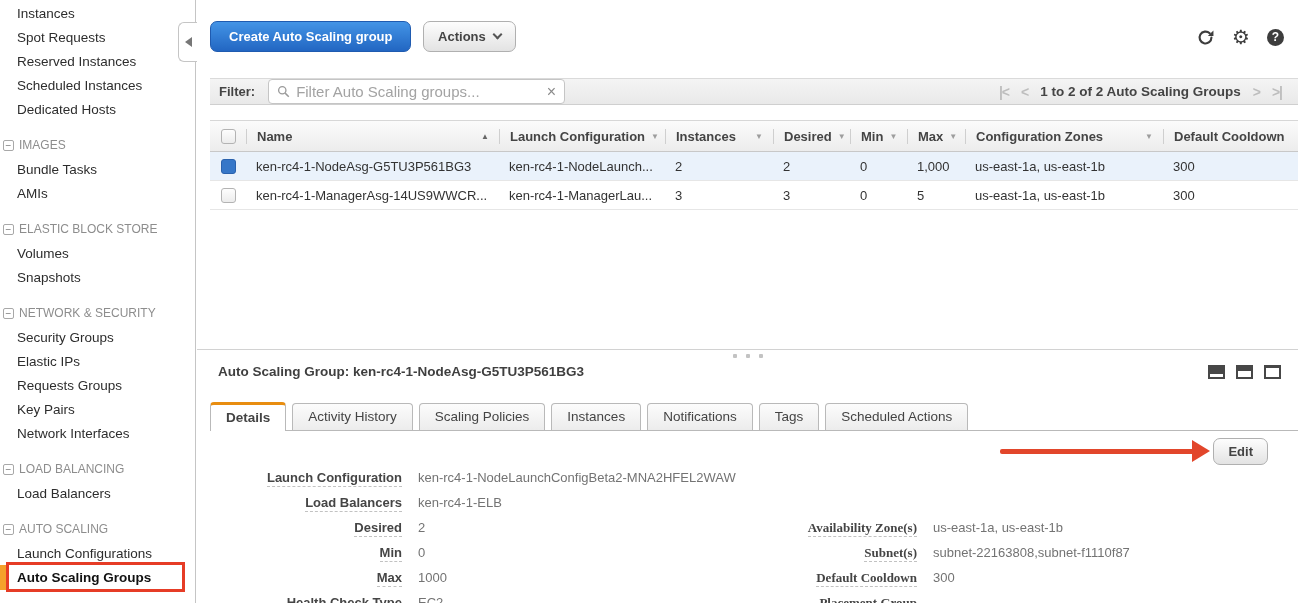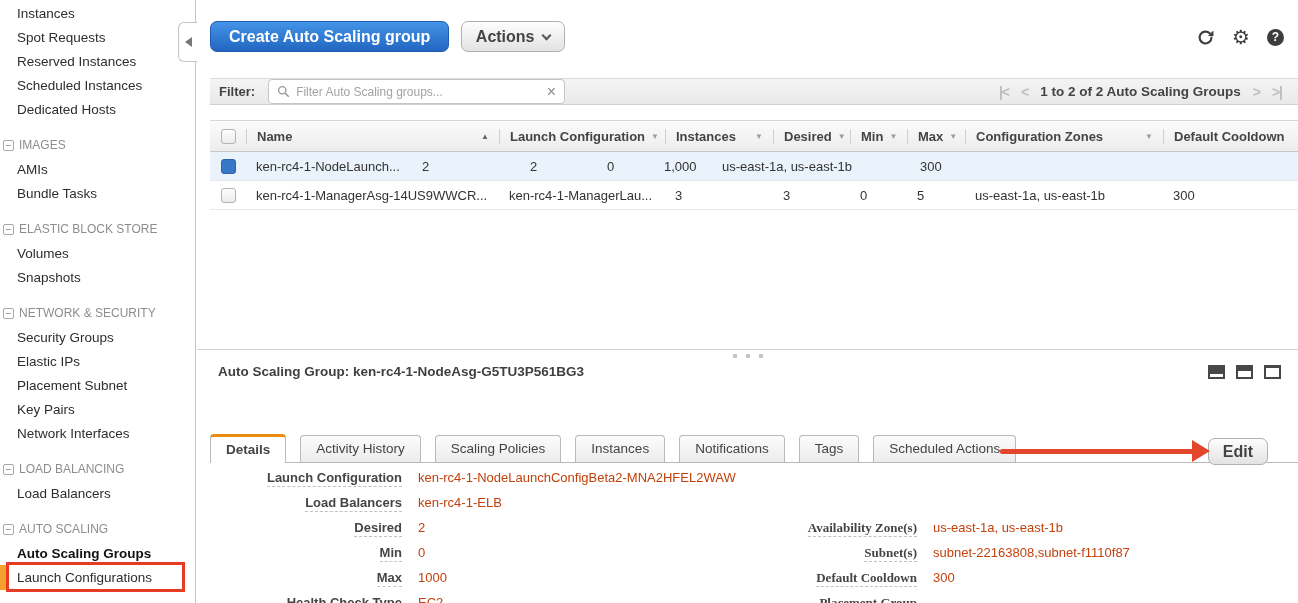--- a/index.html
+++ b/index.html
@@ -24,21 +24,21 @@
   .collapse-arrow { width:0; height:0; border-top:5px solid transparent;
     border-bottom:5px solid transparent; border-right:7px solid #777; }
   
   .annot-red-box { position:absolute; left:6px; top:562px; width:179px; height:30px;
     border:3px solid #e63c26; pointer-events:none; }
   .annot-orange-bar { position:absolute; left:0; top:565px; width:7px; height:25px;
     background:#f5a12b; pointer-events:none; }
   
   .main { position:absolute; left:197px; top:0; right:0; height:603px; }
   .btn { display:inline-block; height:31px; line-height:29px; border-radius:7px;
-    font-weight:bold; font-size:16px; cursor:pointer;
+    font-weight:bold; font-size:13px; cursor:pointer;
     font-family:"Liberation Sans","DejaVu Sans",sans-serif; }
   .btn-primary { background:linear-gradient(#4394e6,#2266c2); border:1px solid #1f5bb0;
     color:#fff; padding:0 18px; }
   .btn-default { background:linear-gradient(#fdfdfd,#e3e3e3); border:1px solid #b0b0b0;
     color:#444; padding:0 14px; }
   .toolbar { position:absolute; left:13px; top:21px; right:14px; height:32px; }
   .chev { display:inline-block; width:7px; height:7px; border-right:2px solid #555;
     border-bottom:2px solid #555; transform:rotate(45deg); margin-left:8px; vertical-align:3px; }
   .toolbar-icons { position:absolute; right:0; top:6px; display:flex; align-items:center; gap:17px; }
   .gear-glyph { font-size:20px; color:#3d3d3d; line-height:20px; }
@@ -46,21 +46,21 @@
     font-weight:bold; font-size:12px; text-align:center; line-height:17px; display:inline-block; }
   
   .filter-bar { position:absolute; left:13px; right:0; top:78px; height:27px;
     background:linear-gradient(#f4f4f4,#e9e9e9);
     border-top:1px solid #dadada; border-bottom:1px solid #cfcfcf;
     display:flex; align-items:center; }
   .filter-label { font-weight:bold; color:#444; margin-left:9px; }
   .search-box { margin-left:13px; width:297px; height:25px; background:#fff;
     border:1px solid #c5c5c5; border-radius:4px; display:flex; align-items:center;
     padding:0 8px; gap:6px; }
-  .search-box input { border:none; outline:none; flex:1; font-size:12px; color:#444;
+  .search-box input { border:none; outline:none; flex:1; font-size:15px; color:#444;
     background:transparent; font-family:"Liberation Sans","DejaVu Sans",sans-serif; }
   .search-box input::placeholder { color:#a3a3a3; }
   .clear-x { color:#8a8a8a; font-size:16px; line-height:16px; cursor:pointer; }
   .pagination { margin-left:auto; margin-right:16px; display:flex; align-items:center; gap:12px; }
   .pg-arrow { color:#bdbdbd; font-size:14px; font-weight:bold; letter-spacing:-1px; cursor:pointer; }
   .pg-text { font-weight:bold; color:#444; font-size:13.5px; }
   
   .asg-table { position:absolute; left:13px; right:0; top:120px; }
   .thead { display:flex; height:32px; background:linear-gradient(#fbfbfb,#ececec);
     border-top:1px solid #d7d7d7; border-bottom:1px solid #c8c8c8;
@@ -83,88 +83,88 @@
   .cb.checked { background:#3677c8; border-color:#2a62ad; }
   
   .details { position:absolute; left:0; right:0; top:349px; bottom:0; border-top:1px solid #d2d2d2; background:#fff; }
   .drag-dots { position:absolute; top:4px; left:50%; transform:translateX(-50%); display:flex; gap:9px; cursor:row-resize; }
   .drag-dots i { width:4px; height:4px; background:#c3c3c3; border-radius:1px; display:block; }
   .panel-title { position:absolute; left:21px; top:14px; font-weight:bold; font-size:13.5px; color:#3f3f3f; }
   .win-icons { position:absolute; right:17px; top:15px; display:flex; gap:11px; }
   .win-icon { width:17px; height:14px; background:#474747; position:relative; cursor:pointer; }
   .win-fill { position:absolute; left:2px; right:2px; bottom:2px; background:#fff; }
   .tabs { position:absolute; left:13px; right:0; top:53px; height:28px;
-    border-bottom:1px solid #b9b9b9; display:flex; gap:14px; align-items:flex-end;margin-top:32px; }
+    border-bottom:1px solid #b9b9b9; display:flex; gap:6px; align-items:flex-end; }
   .tab { border:1px solid #b9b9b9; border-bottom:none; border-radius:4px 4px 0 0;
     background:linear-gradient(#fcfcfc,#ececec); padding:0 15px; height:27px; line-height:26px;
     color:#444; font-size:13.5px; cursor:pointer; position:relative; }
   .tab.active { background:#fff; border-top:3px solid #e88d10; font-weight:bold;
     height:29px; line-height:25px; margin-bottom:-1px; z-index:2; }
   .edit-btn { position:absolute; right:30px; top:88px; height:27px; line-height:25px; }
   .annot-arrow-line { position:absolute; left:803px; top:99px; width:194px; height:5px;
     background:#e2462b; border-radius:2px; pointer-events:none; }
   .annot-arrow-head { position:absolute; left:995px; top:90px; width:0; height:0;
     border-top:11px solid transparent; border-bottom:11px solid transparent;
     border-left:18px solid #e2462b; pointer-events:none; }
   .fields-left { position:absolute; left:21px; top:115px; }
   .fields-right { position:absolute; left:565px; top:165px; }
   .frow { display:flex; height:25px; align-items:center; }
   .flabel { width:184px; text-align:right; flex:0 0 184px; }
   .fields-right .flabel { width:155px; flex:0 0 155px;font-family:Liberation Serif, serif; }
   .flabel span { font-weight:bold; color:#454545; border-bottom:1px dashed #c2c2c2; padding-bottom:1px; }
-  .fvalue { margin-left:16px; color:#c2410c; }
+  .fvalue { margin-left:16px; color:#737373; }
 </style>
 </head>
 <body>
 
 <div id="screen">
 
   <div class="sidebar">
     <div class="nav-item">Instances</div>
     <div class="nav-item">Spot Requests</div>
     <div class="nav-item">Reserved Instances</div>
     <div class="nav-item">Scheduled Instances</div>
     <div class="nav-item">Dedicated Hosts</div>
 
     <div class="nav-header">
       <span class="minus-box">−</span>
       <span>IMAGES</span>
     </div>
+    <div class="nav-item">Bundle Tasks</div>
     <div class="nav-item">AMIs</div>
-    <div class="nav-item">Bundle Tasks</div>
 
     <div class="nav-header">
       <span class="minus-box">−</span>
       <span>ELASTIC BLOCK STORE</span>
     </div>
     <div class="nav-item">Volumes</div>
     <div class="nav-item">Snapshots</div>
 
     <div class="nav-header">
       <span class="minus-box">−</span>
       <span>NETWORK &amp; SECURITY</span>
     </div>
     <div class="nav-item">Security Groups</div>
     <div class="nav-item">Elastic IPs</div>
-    <div class="nav-item">Placement Subnet</div>
+    <div class="nav-item">Requests Groups</div>
     <div class="nav-item">Key Pairs</div>
     <div class="nav-item">Network Interfaces</div>
 
     <div class="nav-header">
       <span class="minus-box">−</span>
       <span>LOAD BALANCING</span>
     </div>
     <div class="nav-item">Load Balancers</div>
 
     <div class="nav-header">
       <span class="minus-box">−</span>
       <span>AUTO SCALING</span>
     </div>
+    <div class="nav-item">Launch Configurations</div>
     <div class="nav-item active">Auto Scaling Groups</div>
-    <div class="nav-item">Launch Configurations</div>
   </div>
 
   <div class="annot-orange-bar"></div>
   <div class="annot-red-box"></div>
 
   <div class="collapse-tab">
     <span class="collapse-arrow"></span>
   </div>
 
   <div class="main">
@@ -242,20 +242,21 @@
         </div>
         <div class="th c-dc">
           <span>Default Cooldown</span>
         </div>
       </div>
 
       <div class="trow selected">
         <div class="td c-cb">
             <span class="cb checked"></span>
           </div>
+        <div class="td c-name">ken-rc4-1-NodeAsg-G5TU3P561BG3</div>
         <div class="td c-lc">ken-rc4-1-NodeLaunch...</div>
         <div class="td c-inst">2</div>
         <div class="td c-des">2</div>
         <div class="td c-min">0</div>
         <div class="td c-max">1,000</div>
         <div class="td c-az">us-east-1a, us-east-1b</div>
         <div class="td c-dc">300</div>
       </div>
 
       <div class="trow">

